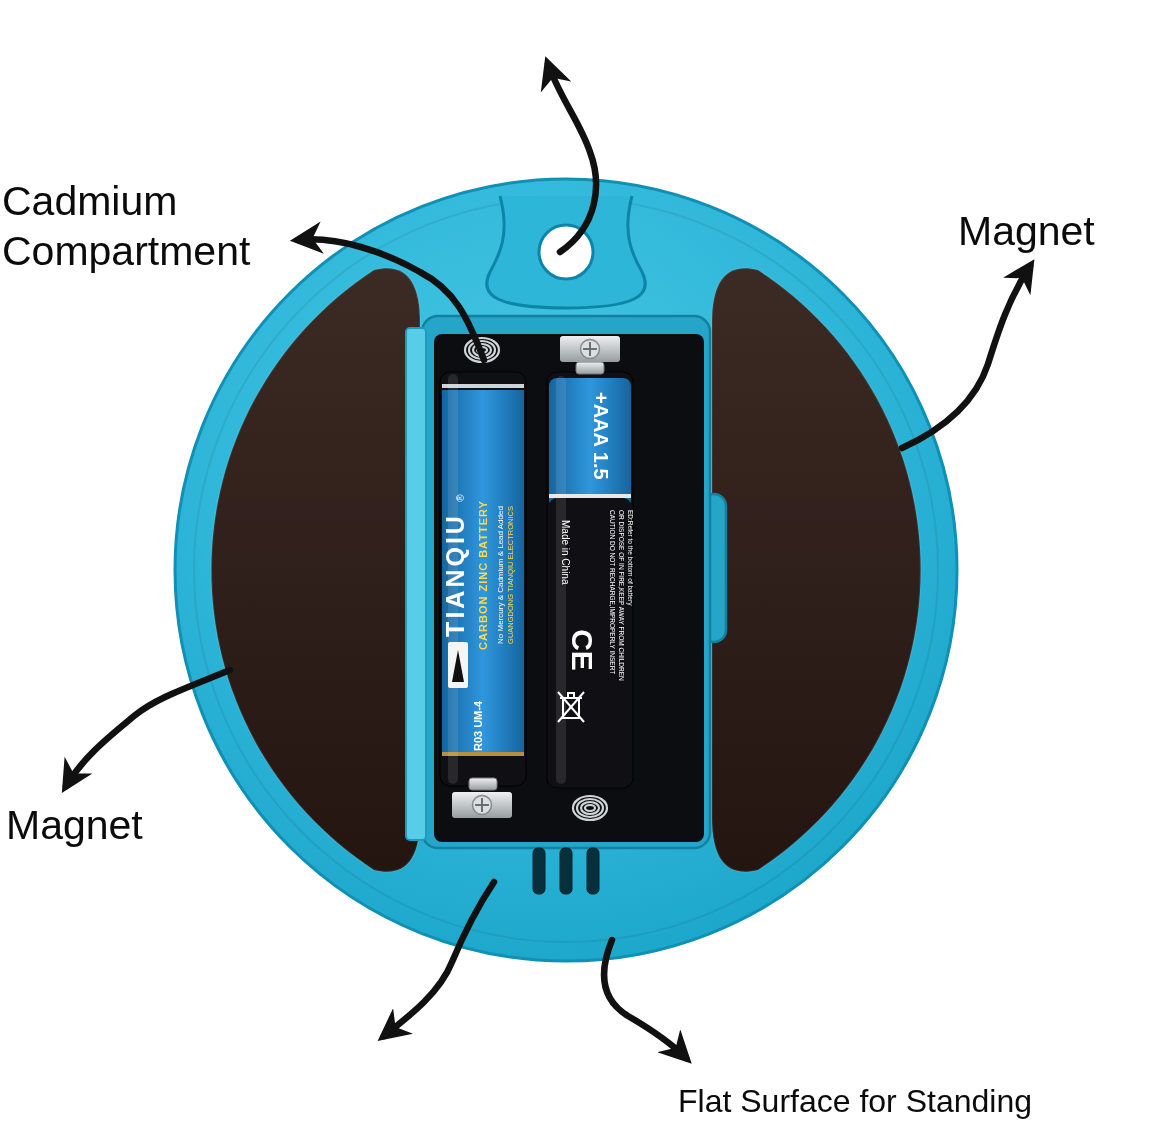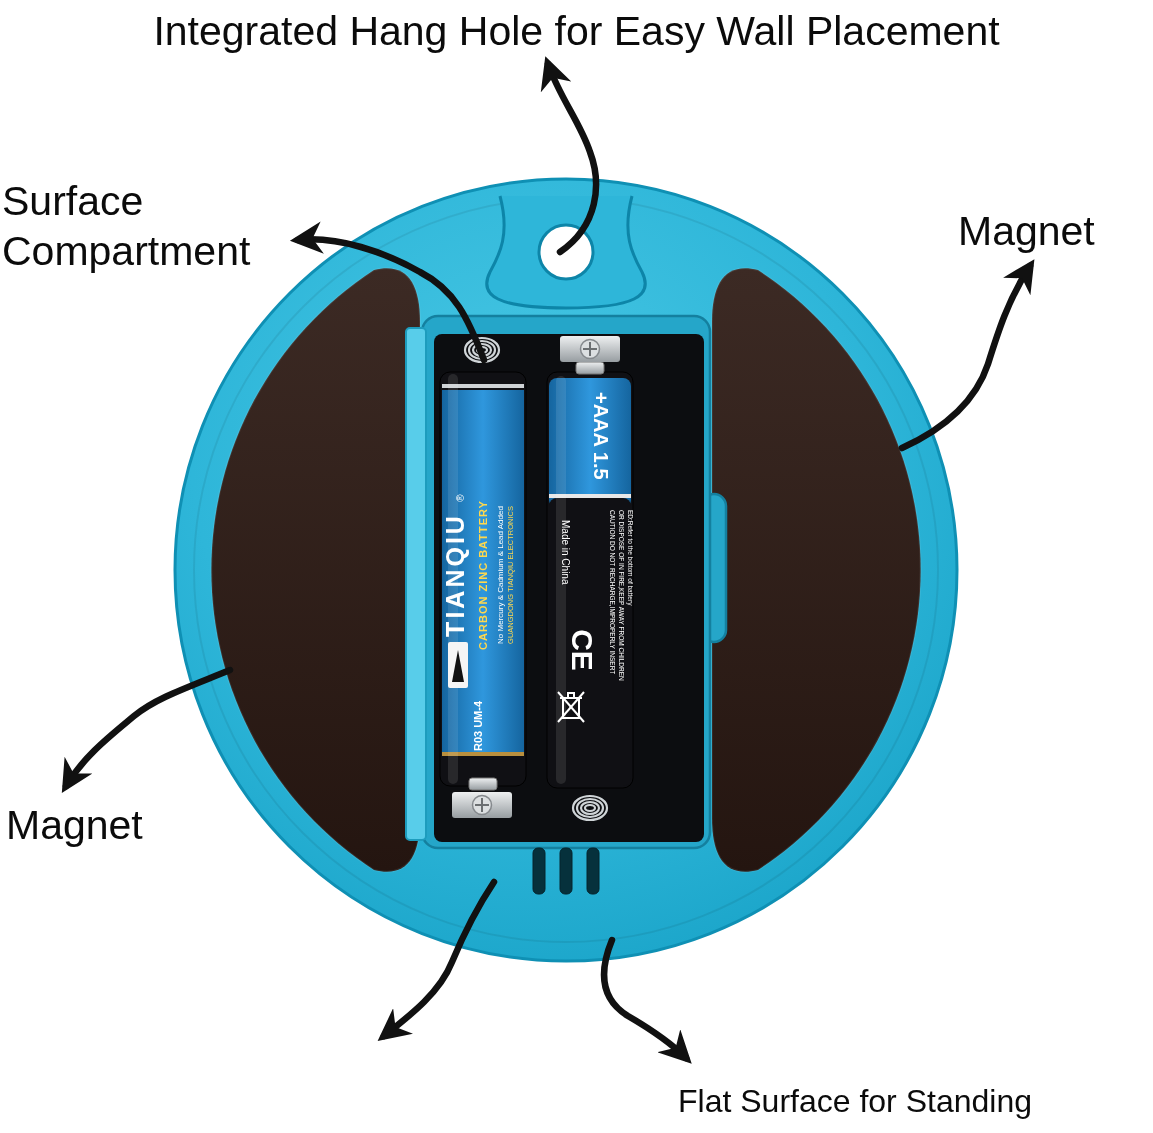--- a/index.html
+++ b/index.html
@@ -144,18 +144,17 @@
     <g fill="none" stroke="#111111" stroke-width="6.5" stroke-linecap="round">
       <path d="M 560 252 C 598 226 602 184 590 152 C 580 122 560 98 548 64" marker-end="url(#ah)"></path>
       <path d="M 484 360 C 468 318 455 290 420 272 C 385 252 338 236 298 240" marker-end="url(#ah)"></path>
       <path d="M 902 448 C 946 428 976 400 988 364 C 998 332 1008 300 1030 266" marker-end="url(#ah)"></path>
       <path d="M 230 670 C 186 688 156 698 134 716 C 110 736 84 756 66 786" marker-end="url(#ah)"></path>
       <path d="M 494 882 C 474 912 462 938 452 962 C 440 992 412 1014 384 1036" marker-end="url(#ah)"></path>
       <path d="M 612 940 C 598 974 602 1000 628 1016 C 652 1030 672 1044 686 1058" marker-end="url(#ah)"></path>
     </g>
   </svg>
 
-  <div class="label title">Integrated Hang Hole for Easy Wall Placement</div>
-  <div class="label battery">Surface Compartment</div>
+  <div class="label battery">Cadmium Compartment</div>
   <div class="label magnet-right">Magnet</div>
   <div class="label magnet-left">Magnet</div>
   <div class="label flat">Flat Surface for Standing</div>
 </div>
 
 </body></html>

